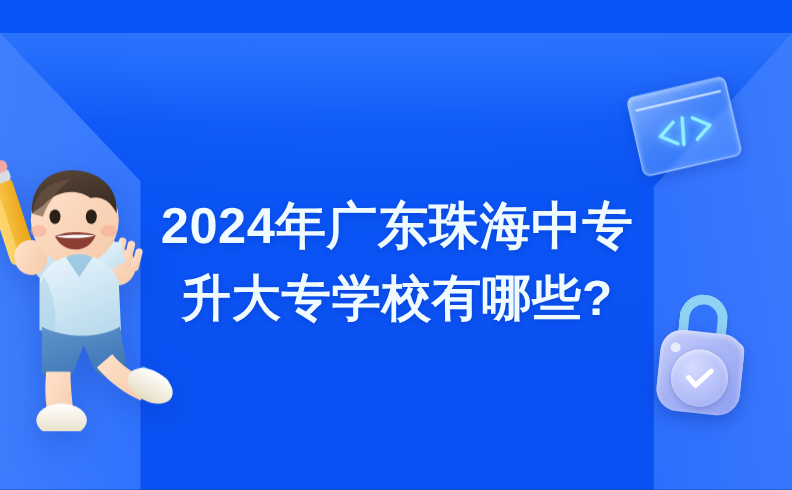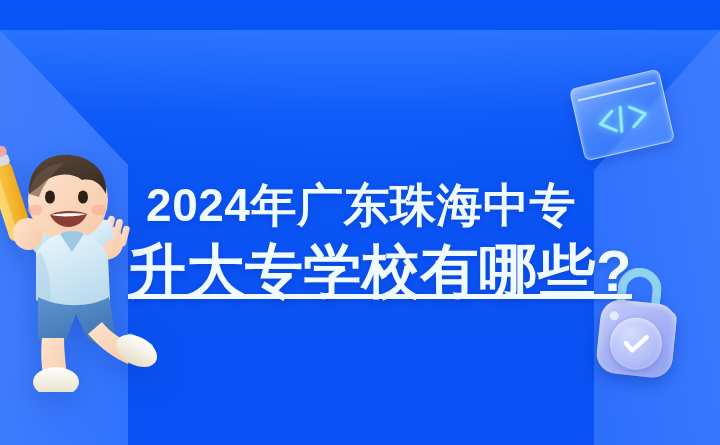--- a/index.html
+++ b/index.html
@@ -69,21 +69,21 @@
   .hl-line {
     display:block;
     color:#f0fbff;
     font-weight:700;
     font-size:46px;
     line-height:66px;
     letter-spacing:.5px;
     white-space:nowrap;
     text-shadow:0 2px 6px rgba(3,40,160,.30);
   }
-  .hl-line.l2 { font-size:58px;text-decoration:underline; }
+  .hl-line.l2 { font-size:45px; }
 
   
   .code-icon {
     position:absolute;
     left:576px; top:48px;
     width:92px; height:74px;
     transform:rotate(-13deg);
     z-index:5;
   }
   .code-card {

